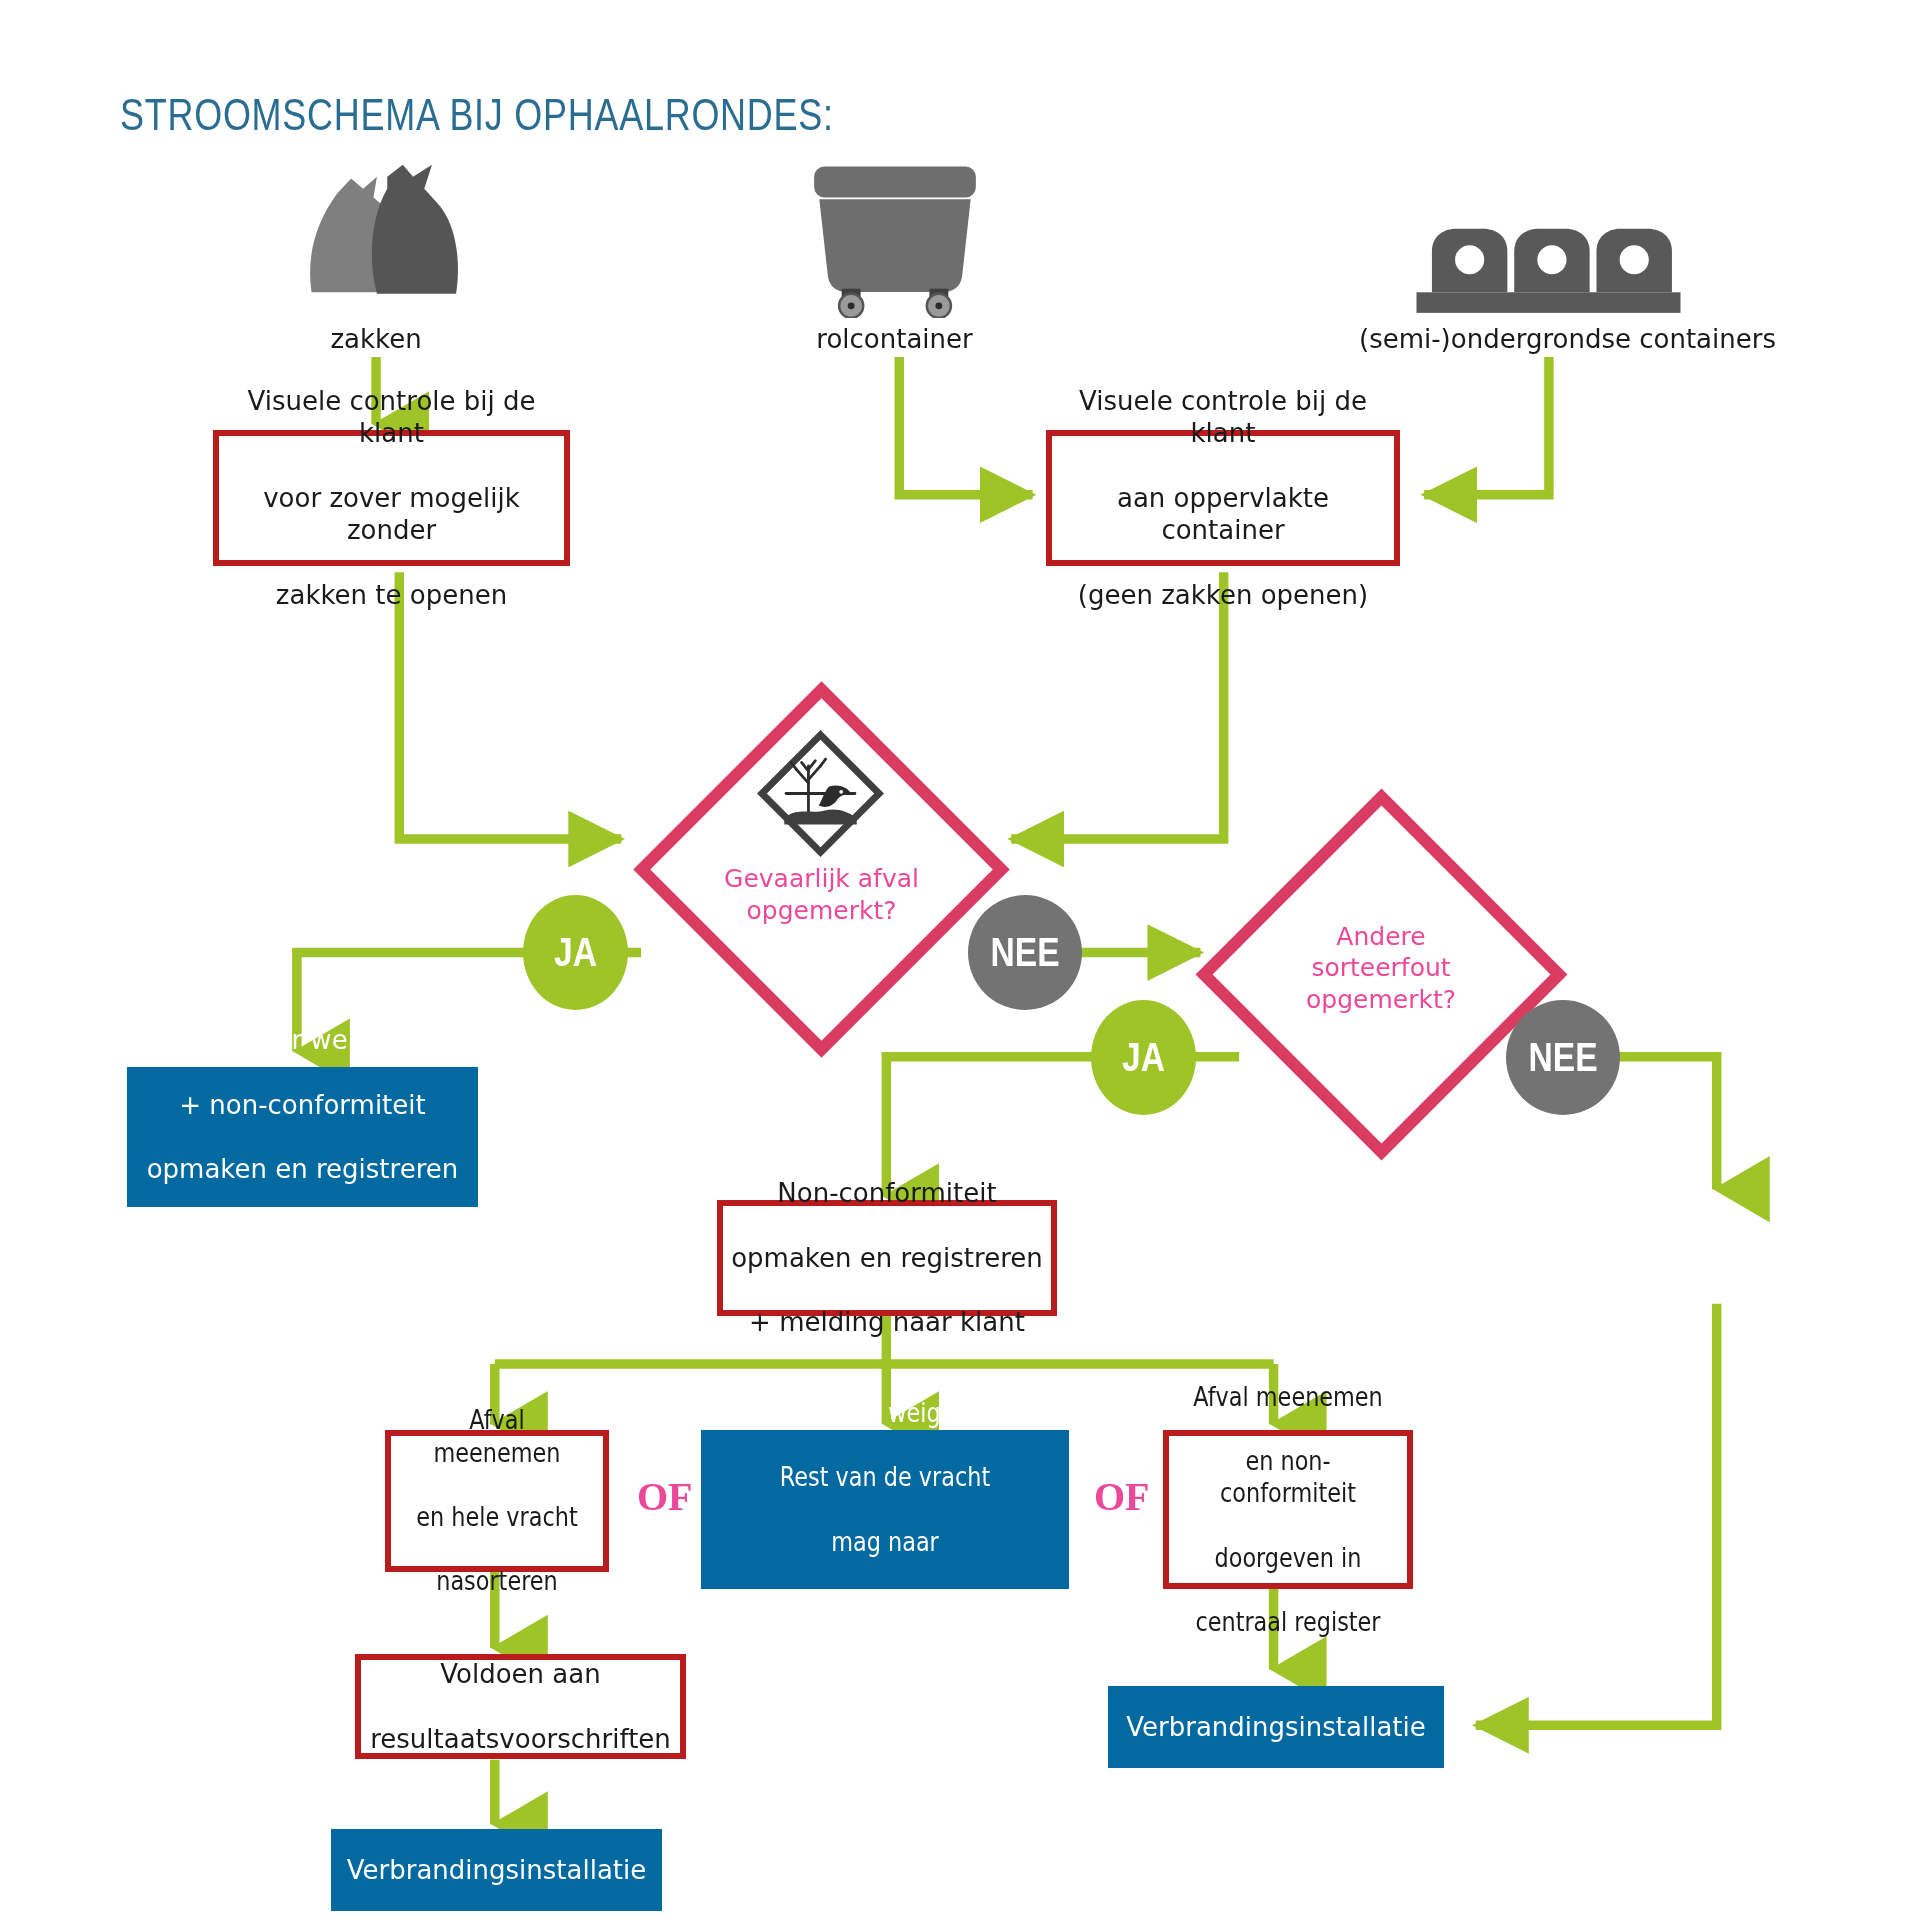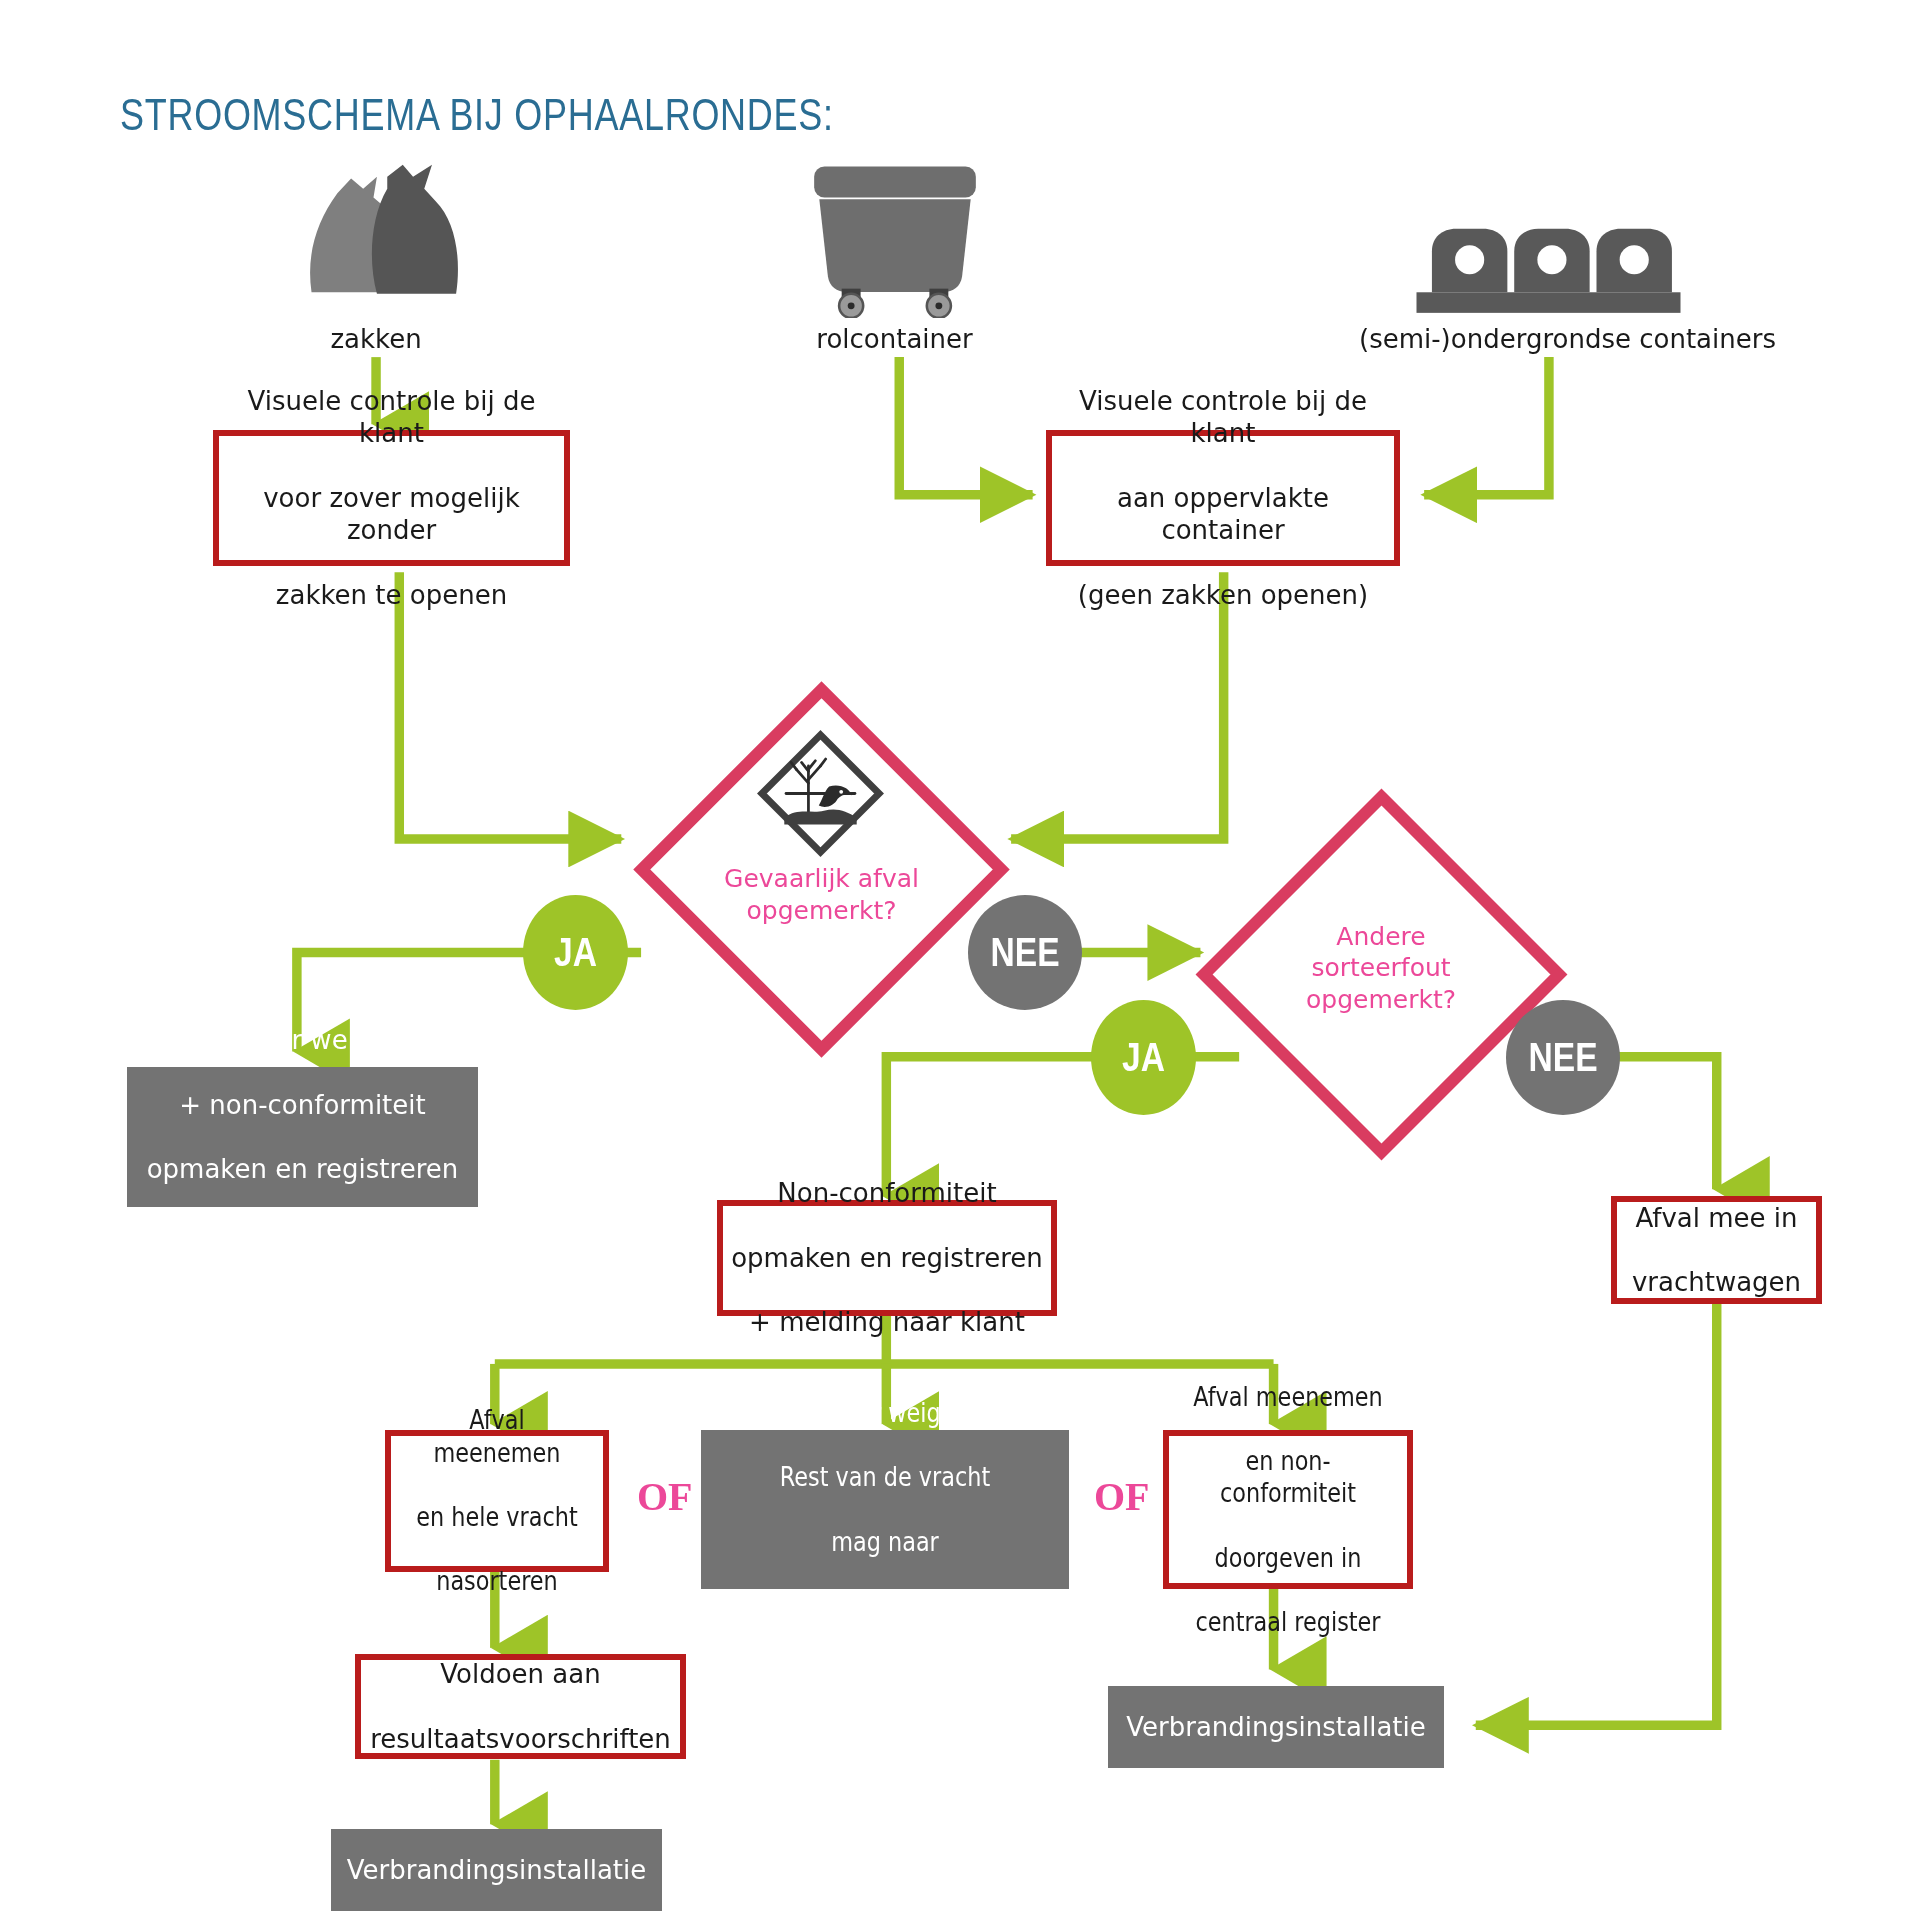--- a/index.html
+++ b/index.html
@@ -12,21 +12,21 @@
     font-family:"Liberation Sans",sans-serif;
     font-size:45px;letter-spacing:0.9px;color:#2a6d93;
     transform:scaleX(.80);transform-origin:left top;
     white-space:nowrap;
   }
 
   .node{position:absolute;box-sizing:border-box;display:flex;align-items:center;justify-content:center;text-align:center;}
   .node span{display:block;width:100%;line-height:1.24;}
 
   .box-green{border:6px solid #b91c1c;background:#fff;color:#1a1a1a;}
-  .box-pink{background:#737373;color:#ffffff;}
+  .box-pink{background:#0369a1;color:#ffffff;}
 
   .t28{font-size:26px;font-family:"DejaVu Sans",sans-serif;}
   .cond{transform:scaleX(.86);transform-origin:center center;}
 
   .iconlabel{position:absolute;text-align:center;font-size:26px;color:#1a1a1a;
              font-family:"DejaVu Sans",sans-serif;white-space:nowrap;}
 
   .dlabel{position:absolute;display:flex;align-items:center;justify-content:center;
           text-align:center;font-size:25px;color:#ec4899;line-height:1.25;
           font-family:"DejaVu Sans",sans-serif;}
@@ -208,26 +208,20 @@
   </div>
 
   <div class="node box-green t28" style="left:717px;top:1200px;width:340px;height:116px;">
     <span>
       <span>Non-conformiteit</span><br>
       <span>opmaken en registreren</span><br>
       <span>+ melding naar klant</span>
     </span>
   </div>
 
-  <div class="node box-green t28" style="left:1611px;top:1196px;width:211px;height:108px;">
-    <span>
-      <span>Afval mee in</span><br>
-      <span>vrachtwagen</span>
-    </span>
-  </div>
 
   <div class="node box-green t28" style="left:385px;top:1430px;width:224px;height:142px;">
     <span class="cond">
       <span>Afval meenemen</span><br>
       <span>en hele vracht</span><br>
       <span>nasorteren</span>
     </span>
   </div>
 
   <div class="of" style="left:637px;top:1473px;">OF</div>

